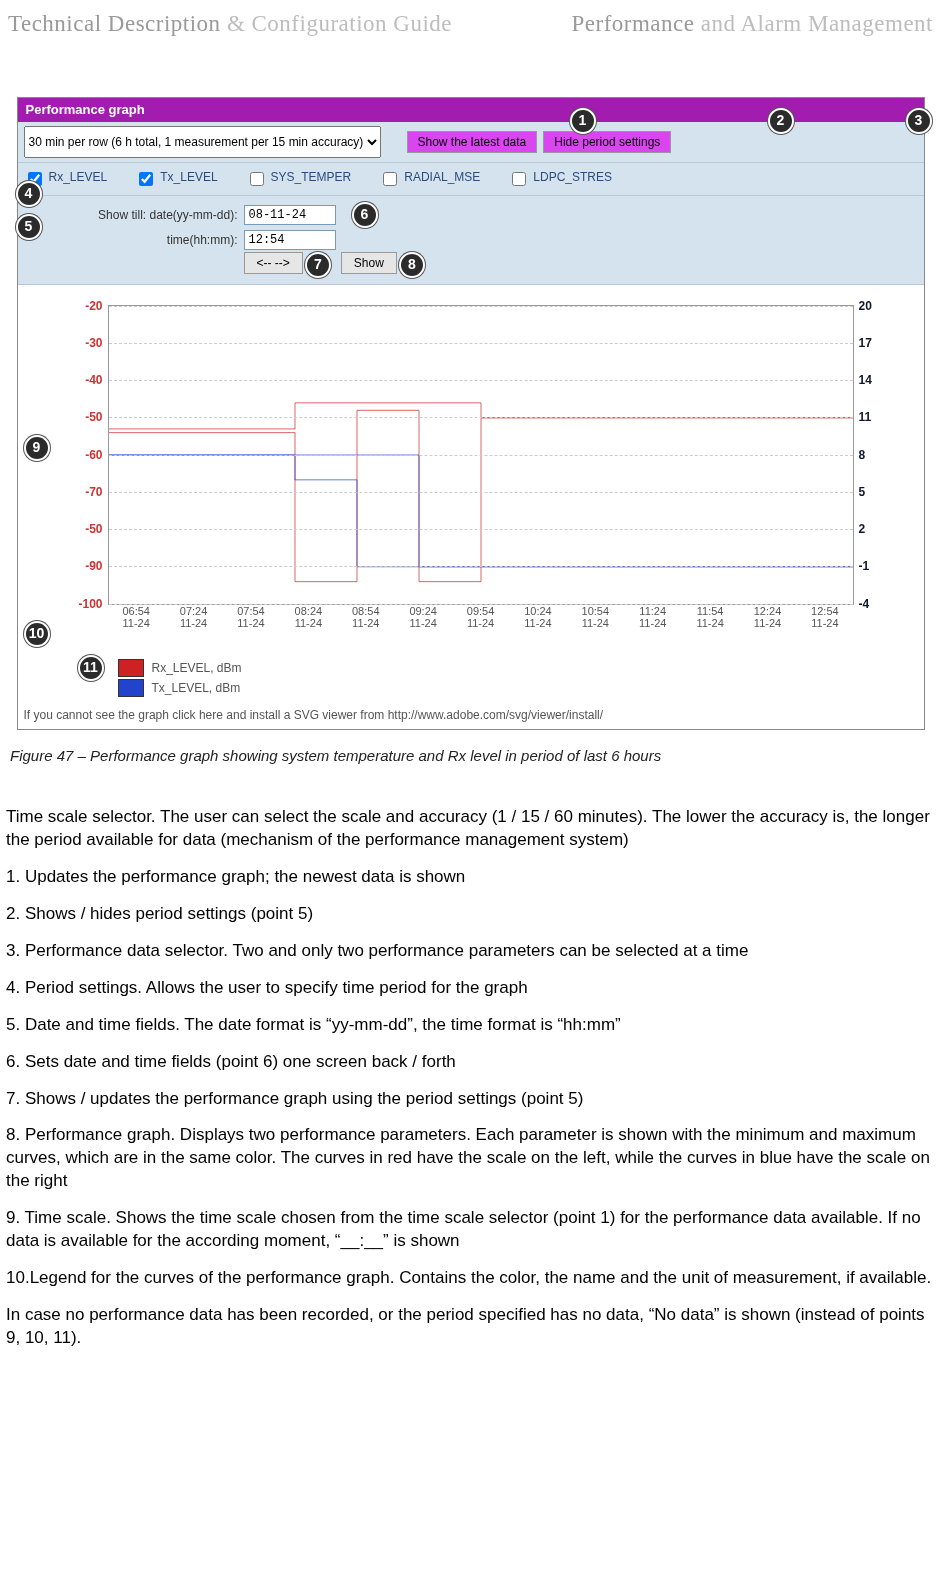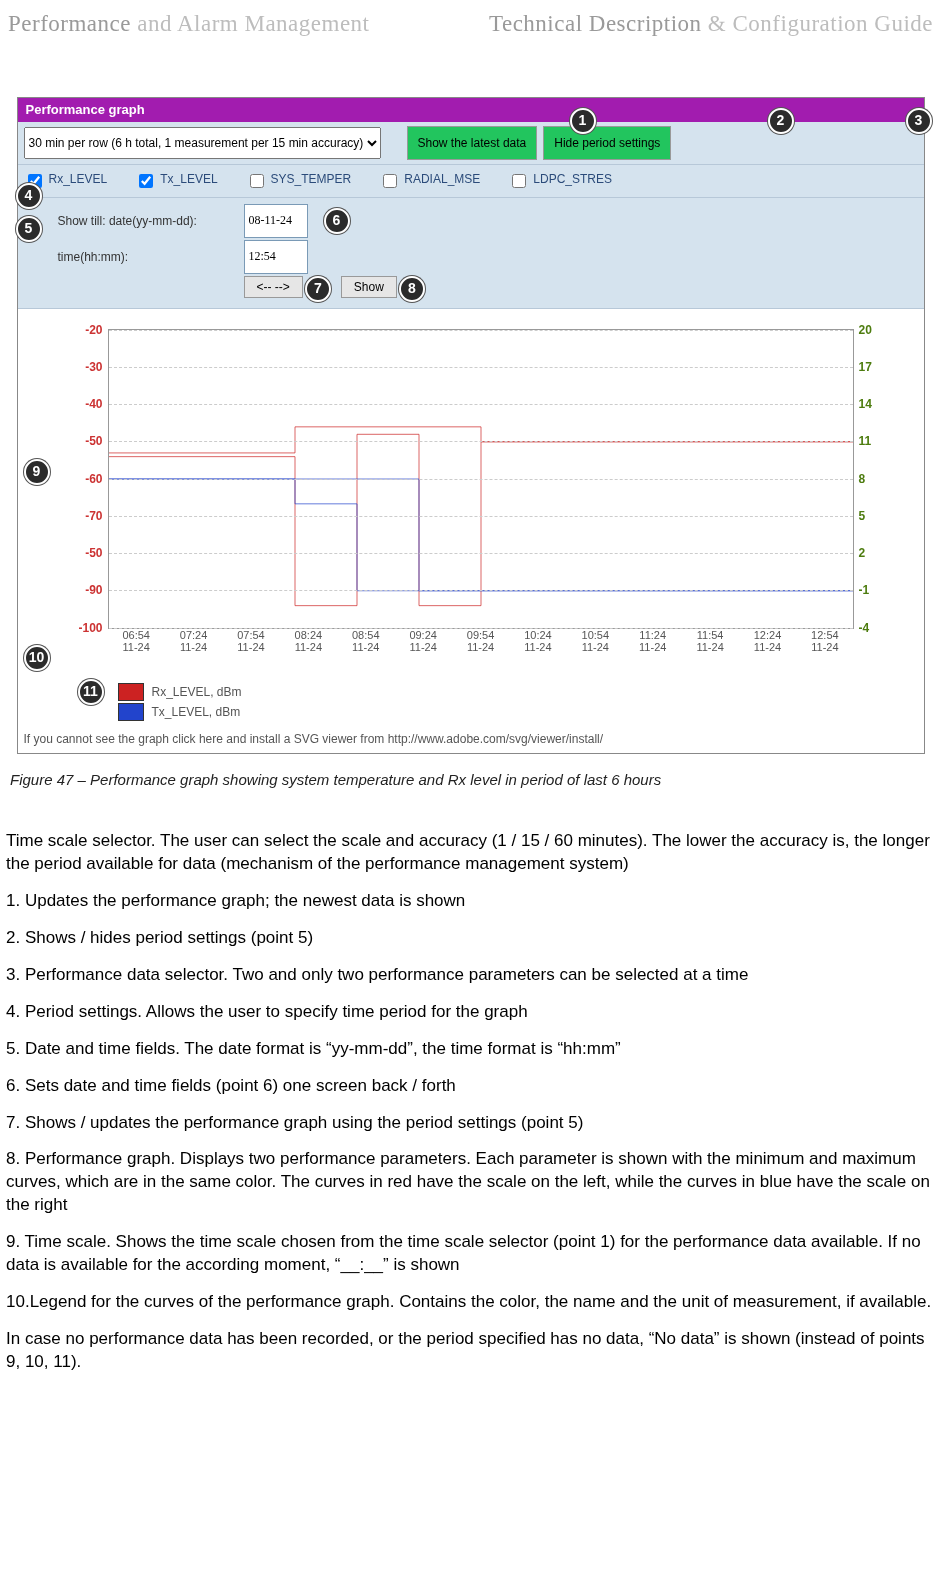--- a/index.html
+++ b/index.html
@@ -55,46 +55,46 @@
     position: relative;
   }
   select.scale {
     font-family: Verdana, Geneva, sans-serif;
     font-size: 12px;
     height: 32px;
   }
   button.ctl {
     font-family: Verdana, Geneva, sans-serif;
     font-size: 12px;
-    height: 34px;
+    height: 22px;
     padding: 0 10px;
-    background: #22c55e;
+    background: #d946ef;
     border: 1px solid #999;
   }
   .checkrow {
     background: #d5e3ee;
     padding: 6px 6px 6px 6px;
     display: flex;
     gap: 28px;
     border-bottom: 1px solid #b7c8d8;
     position: relative;
   }
   .checkrow label { display: flex; gap: 4px; color: #2b4b7a; font-size: 12px; }
   .checkrow input { width: 14px; height: 14px; }
   .period-block {
     background: #d5e3ee;
     padding: 4px 6px 6px 40px;
     border-bottom: 1px solid #b7c8d8;
     position: relative;
   }
   .period-block .r { display: flex; align-items: center; gap: 6px; margin: 2px 0; }
-  .period-block .lbl { width: 180px; text-align: left; color: #333; }
+  .period-block .lbl { width: 180px; text-align: right; color: #333; }
   .period-block input[type=text] {
-    width: 64px; height: 20px; font-size: 12px; font-family: Liberation Serif, serif;
-    border: 1px solid #7a9ab6; padding: 16px 4px;
+    width: 92px; height: 20px; font-size: 12px; font-family: Liberation Mono, monospace;
+    border: 1px solid #7a9ab6; padding: 1px 4px;
   }
   .period-block .btns { margin-left: 186px; display: flex; gap: 6px; }
   .period-block .btns button {
     height: 22px; font-size: 12px; font-family: Verdana, Geneva, sans-serif;
     background: #e6e6e6; border: 1px solid #999; padding: 0 12px;
   }
 
   
   .bubble {
     position: absolute;
@@ -126,21 +126,21 @@
   .plot {
     position: absolute; left: 0; right: 0; top: 0; bottom: 50px;
     border: 1px solid #999;
     background: #fff;
   }
   .gridline { position: absolute; left: 0; right: 0; height: 0; border-top: 1px dashed #ccc; }
   .ytick-left, .ytick-right {
     position: absolute; font-size: 12px; color: #c33; font-weight: bold; font-family: Verdana, Geneva, sans-serif;
   }
   .ytick-left { left: -44px; width: 38px; text-align: right; transform: translateY(-50%); }
-  .ytick-right { right: -42px; width: 36px; text-align: left; color: #4d7c0f; transform: translateY(-50%); }
+  .ytick-right { right: -42px; width: 36px; text-align: left; color: #0f172a; transform: translateY(-50%); }
   .xticks {
     position: absolute; left: 0; right: 0; bottom: 0; height: 50px;
     display: flex;
   }
   .xtick {
     flex: 1; font-size: 11px; color: #555; text-align: center; line-height: 1.15;
     font-family: Verdana, Geneva, sans-serif;
   }
   svg.lines { position: absolute; left: 0; top: 0; width: 100%; height: 100%; }
 
@@ -172,26 +172,26 @@
   .body-text .li { margin: 14px 0; }
 
 </style>
 </head>
 <body>
 
 <div class="page">
 
   <div class="doc-header">
     <div>
+      <span class="left-a">Technical Description</span>
+      <span class="left-b">&amp; Configuration Guide</span>
+    </div>
+    <div>
       <span class="right-a">Performance</span>
       <span class="right-b">and Alarm Management</span>
-    </div>
-    <div>
-      <span class="left-a">Technical Description</span>
-      <span class="left-b">&amp; Configuration Guide</span>
     </div>
   </div>
 
   <div class="shot">
 
     <div class="panel-title">Performance graph</div>
 
     <div class="controls-row1">
       <select class="scale">
         <option>30 min per row (6 h total, 1 measurement per 15 min accuracy)</option>

